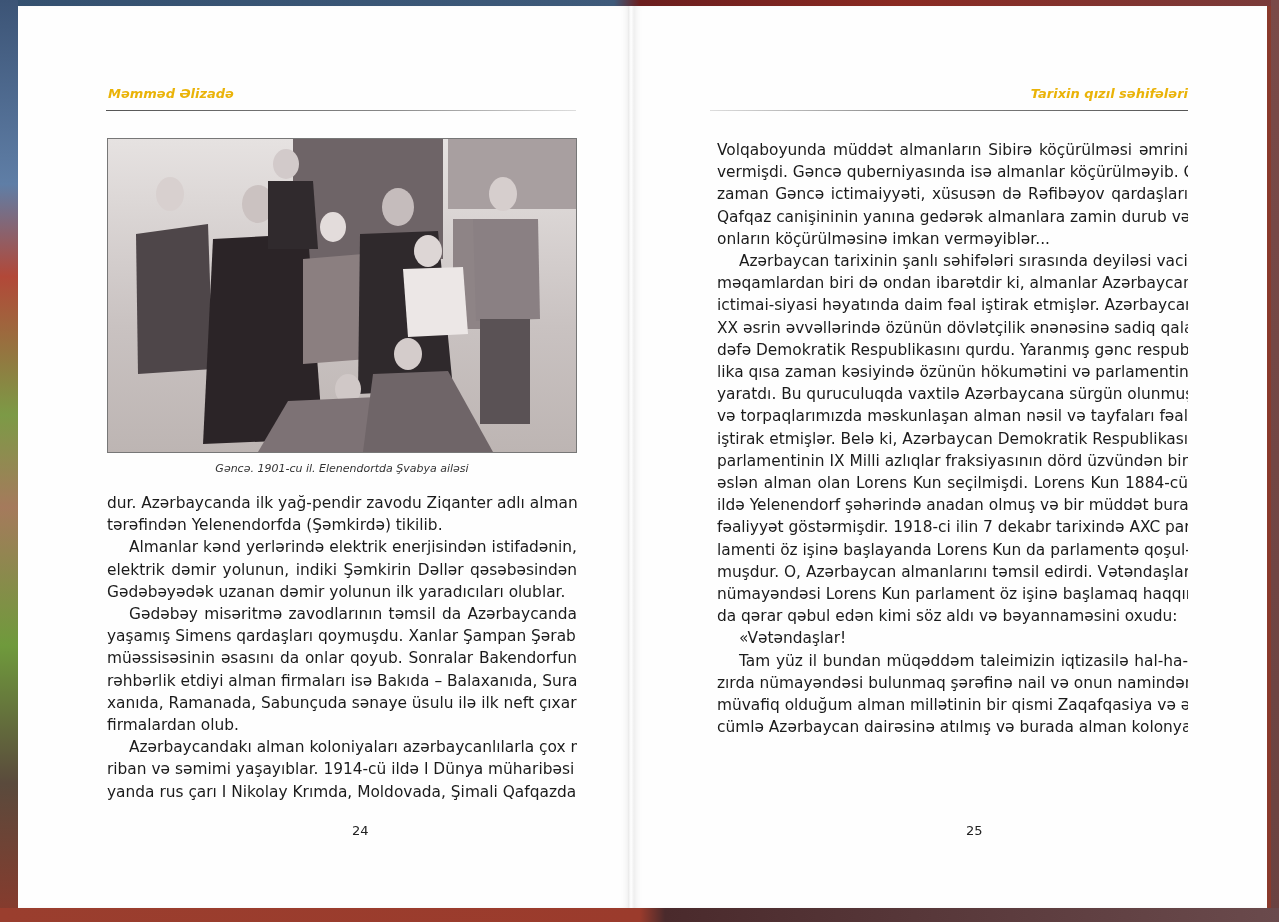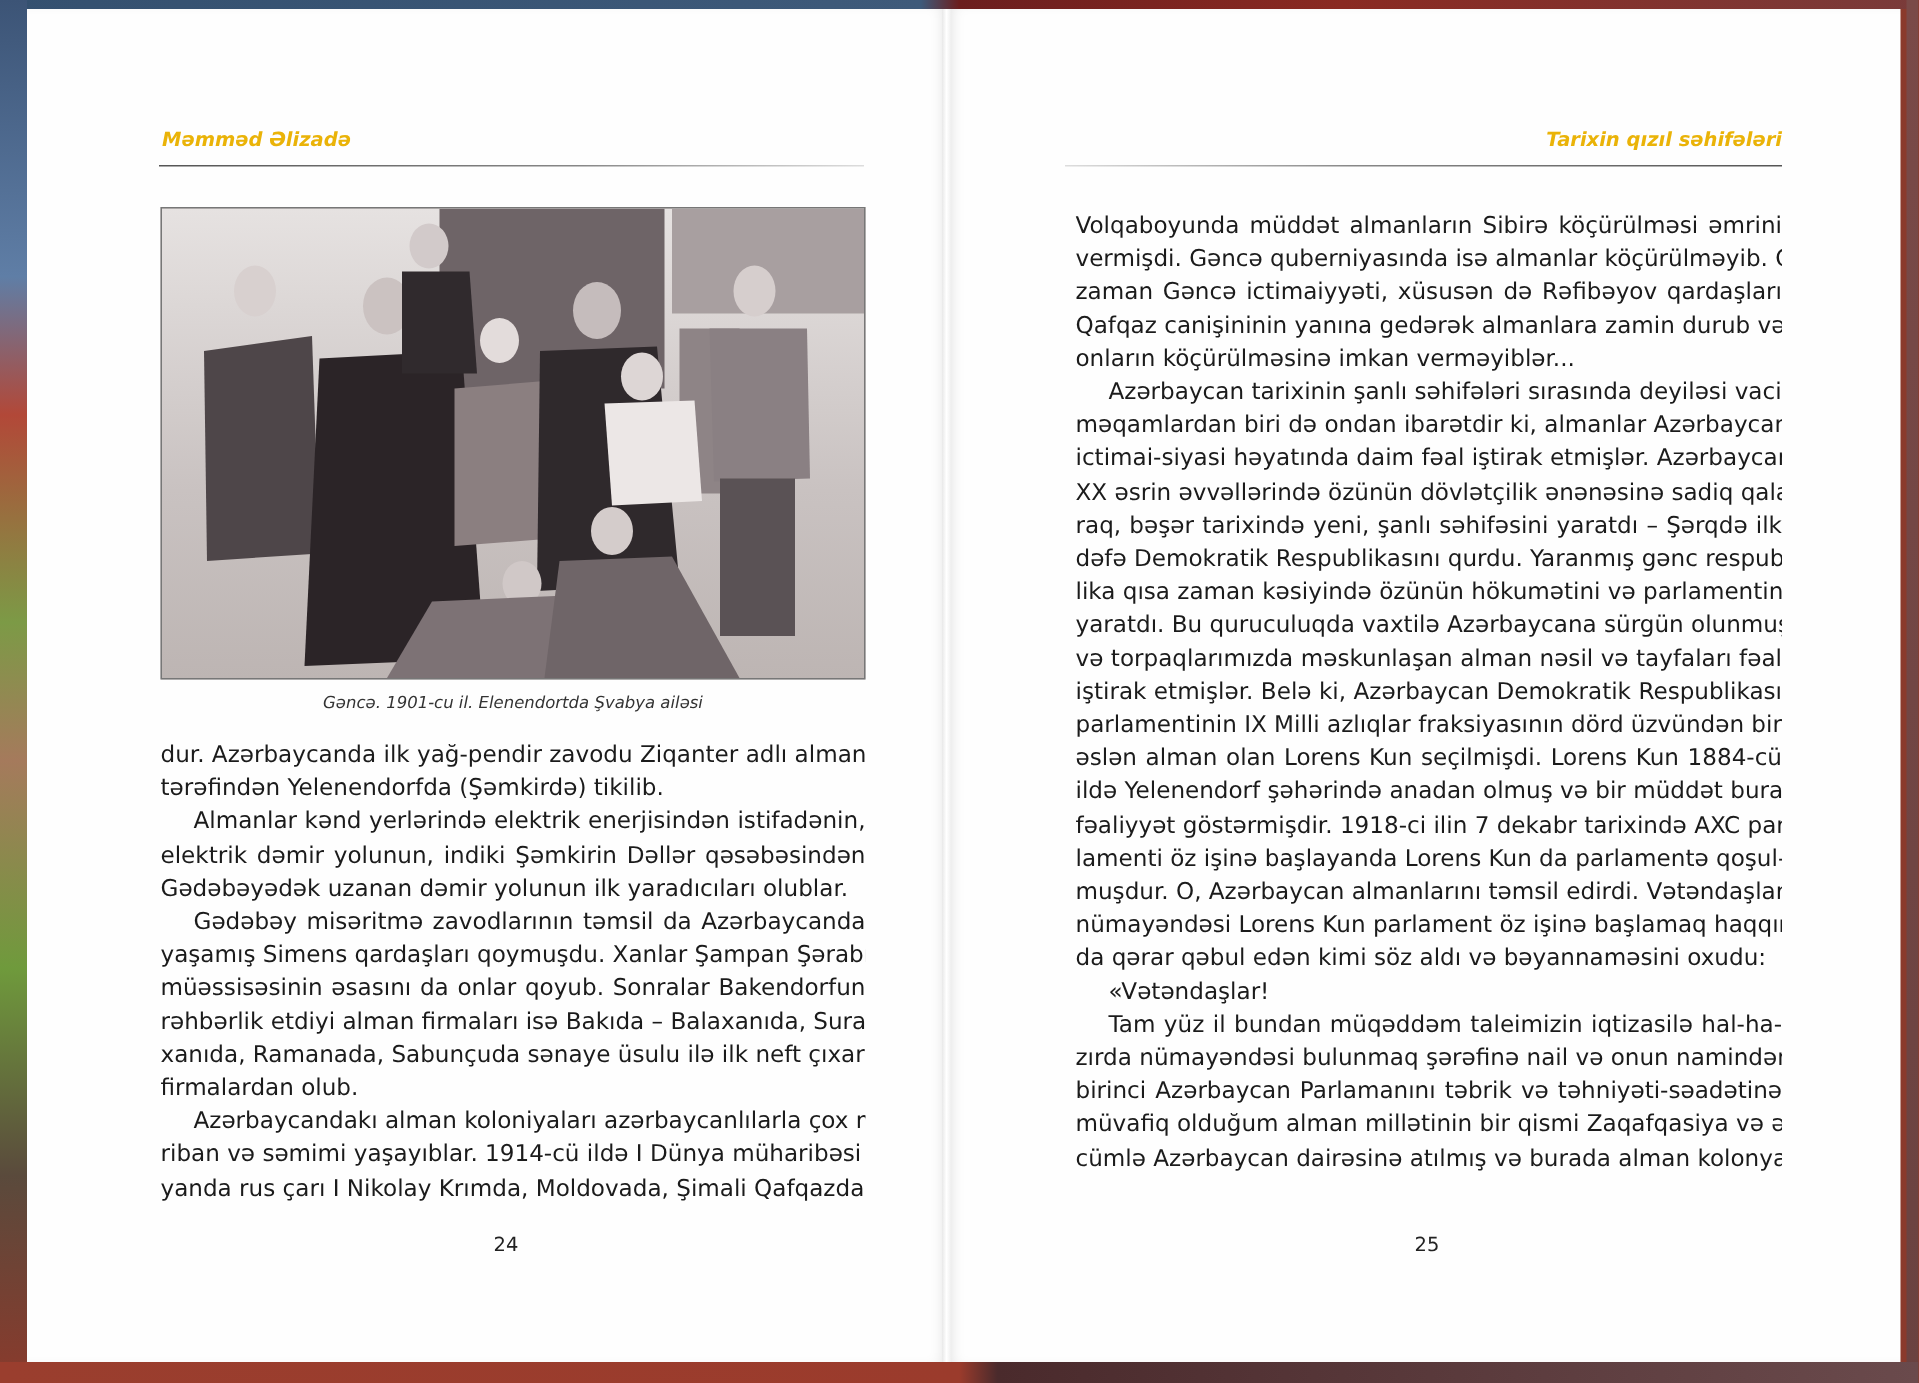--- a/index.html
+++ b/index.html
@@ -56,21 +56,21 @@
   .text-block {
     position:absolute; font-size:15.4px; line-height:22.2px; color:#1b1b1b;
     text-align:justify;
   }
   .tb-left { left:107px; top:492px; width:470px; }
   .tb-right { left:717px; top:139px; width:471px; }
   .line { display:block; white-space:nowrap; text-align-last:justify; overflow:hidden; }
   .line.last { text-align-last:left; }
   .line.indent { padding-left:22px; }
   .page-number {
-    position:absolute; top:823px; font-size:13px; color:#222;
+    position:absolute; top:823px; font-size:13px; color:#222;margin-left:23px;
   }
   .pn-left { left:329px; }
   .pn-right { left:943px; }
 </style>
 </head>
 <body>
 
 <div class="cover-top"></div>
 <div class="cover-left"></div>
 <div class="cover-right"></div>
@@ -152,35 +152,33 @@
 <div class="text-block tb-right" id="right-body">
     <span class="line">Volqaboyunda müddət almanların Sibirə köçürülməsi əmrini</span>
     <span class="line">vermişdi. Gəncə quberniyasında isə almanlar köçürülməyib. O</span>
     <span class="line">zaman Gəncə ictimaiyyəti, xüsusən də Rəfibəyov qardaşları</span>
     <span class="line">Qafqaz canişininin yanına gedərək almanlara zamin durub və</span>
     <span class="line last">onların köçürülməsinə imkan verməyiblər...</span>
     <span class="line indent">Azərbaycan tarixinin şanlı səhifələri sırasında deyiləsi vacib</span>
     <span class="line">məqamlardan biri də ondan ibarətdir ki, almanlar Azərbaycanın</span>
     <span class="line">ictimai-siyasi həyatında daim fəal iştirak etmişlər. Azərbaycan</span>
     <span class="line">XX əsrin əvvəllərində özünün dövlətçilik ənənəsinə sadiq qala-</span>
-    <span class="line">raq, bəşər tarixində yeni, şanlı səhifəsini yaratdı – Şərqdə ilk</span>
     <span class="line">dəfə Demokratik Respublikasını qurdu. Yaranmış gənc respub-</span>
     <span class="line">lika qısa zaman kəsiyində özünün hökumətini və parlamentini</span>
     <span class="line">yaratdı. Bu quruculuqda vaxtilə Azərbaycana sürgün olunmuş</span>
     <span class="line">və torpaqlarımızda məskunlaşan alman nəsil və tayfaları fəal</span>
     <span class="line">iştirak etmişlər. Belə ki, Azərbaycan Demokratik Respublikası</span>
     <span class="line">parlamentinin IX Milli azlıqlar fraksiyasının dörd üzvündən biri</span>
     <span class="line">əslən alman olan Lorens Kun seçilmişdi. Lorens Kun 1884-cü</span>
     <span class="line">ildə Yelenendorf şəhərində anadan olmuş və bir müddət burada</span>
     <span class="line">fəaliyyət göstərmişdir. 1918-ci ilin 7 dekabr tarixində AXC par-</span>
     <span class="line">lamenti öz işinə başlayanda Lorens Kun da parlamentə qoşul-</span>
     <span class="line">muşdur. O, Azərbaycan almanlarını təmsil edirdi. Vətəndaşlar</span>
     <span class="line">nümayəndəsi Lorens Kun parlament öz işinə başlamaq haqqın-</span>
     <span class="line last">da qərar qəbul edən kimi söz aldı və bəyannaməsini oxudu:</span>
     <span class="line indent last">«Vətəndaşlar!</span>
     <span class="line indent">Tam yüz il bundan müqəddəm taleimizin iqtizasilə hal-ha-</span>
     <span class="line">zırda nümayəndəsi bulunmaq şərəfinə nail və onun namindən</span>
-    <span class="line">birinci Azərbaycan Parlamanını təbrik və təhniyəti-səadətinə</span>
     <span class="line">müvafiq olduğum alman millətinin bir qismi Zaqafqasiya və əz-</span>
     <span class="line">cümlə Azərbaycan dairəsinə atılmış və burada alman kolonyası</span>
   </div>
 
 <div class="page-number pn-right">25</div>
 
 </body></html>

